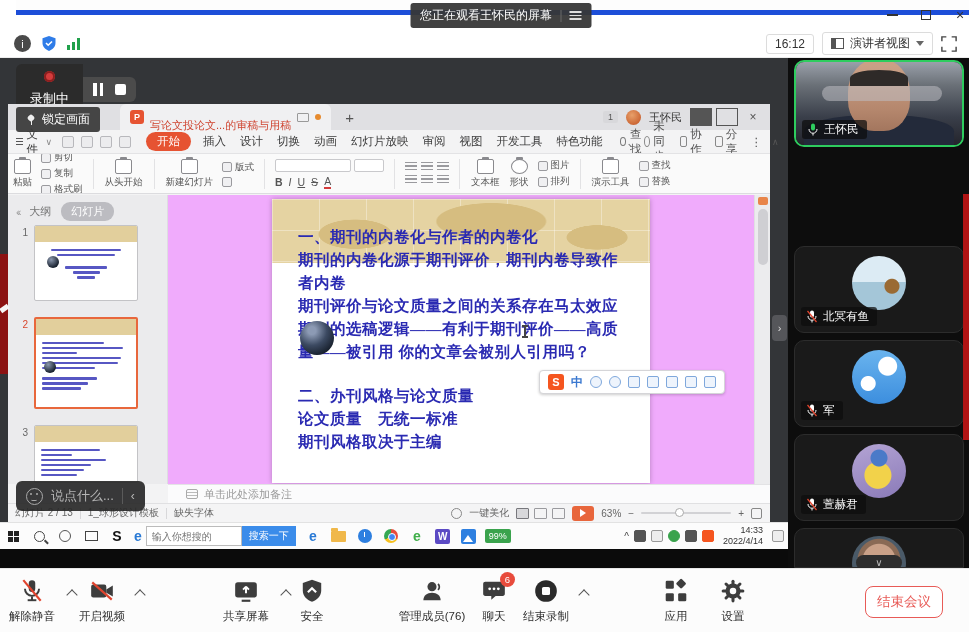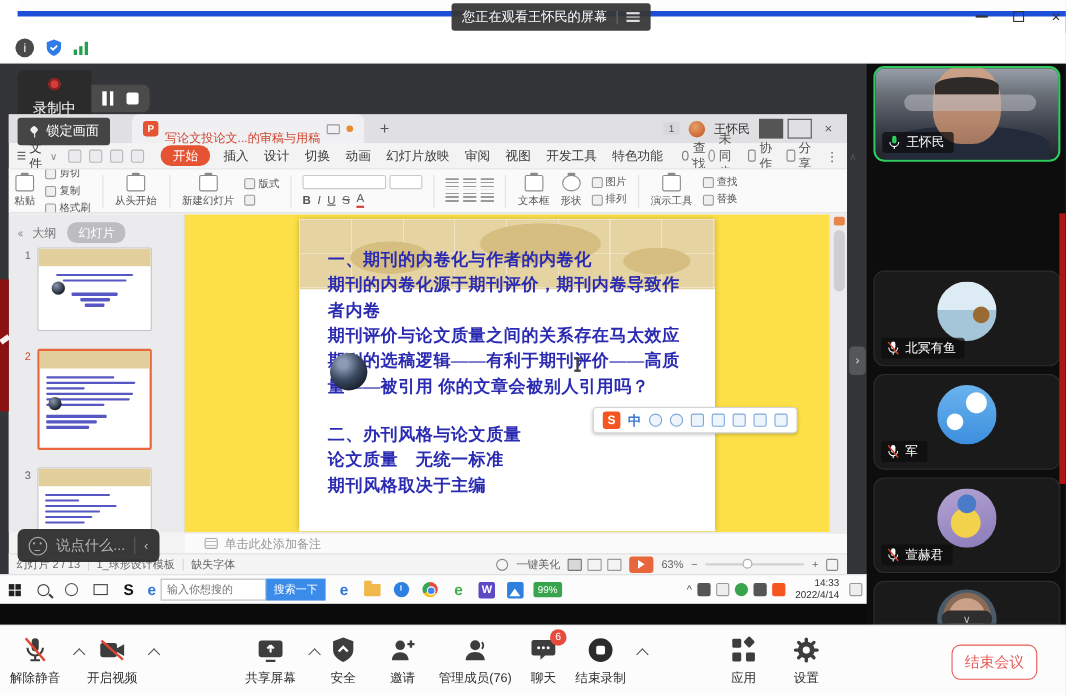--- a/index.html
+++ b/index.html
@@ -111,21 +111,21 @@
   .tnum { font-size:10px; color:#666; width:10px; text-align:right; padding-top:2px; }
   .tnum.sel { color:#d8472e; }
   .thumb { width:104px; background:#fff; border:1px solid #c3c3c6; border-radius:2px; position:relative; overflow:hidden; }
   .thumb.sel { border:2px solid #e8673c; }
   .tband { height:16px; background:#e2cf9c; }
   .tlines { padding:4px 6px; }
   .tlines i { display:block; height:2.4px; background:#3a3ab8; border-radius:1px; margin:2.6px 0; opacity:.85; }
   .tlines.center i { margin-left:auto; margin-right:auto; }
   .tglobe { position:absolute; width:12px; height:12px; border-radius:50%; background:radial-gradient(circle at 35% 30%, #8a97ad, #1a2330 70%); }
 
-  .canvas { position:absolute; left:160px; top:0; right:16px; height:100%; background:#fde047; }
+  .canvas { position:absolute; left:160px; top:0; right:16px; height:100%; background:#f0abfc; }
   .slide { position:absolute; left:104px; top:4px; width:378px; height:284px; background:#fff; box-shadow:0 0 5px rgba(0,0,0,.25); overflow:hidden; }
   .mapband { position:absolute; left:0; top:0; width:100%; height:64px;
     background:
       radial-gradient(ellipse 60px 24px at 22% 55%, #d6bd80 60%, transparent 62%),
       radial-gradient(ellipse 90px 30px at 58% 35%, #d6bd80 60%, transparent 62%),
       radial-gradient(ellipse 50px 20px at 86% 60%, #d6bd80 60%, transparent 62%),
       repeating-linear-gradient(90deg, rgba(255,255,255,.35) 0 1px, transparent 1px 47px),
       repeating-linear-gradient(180deg, rgba(255,255,255,.35) 0 1px, transparent 1px 31px),
       #e5d3a2; }
   .slidetext { position:absolute; left:26px; top:26px; width:330px; font-family:"Liberation Serif", serif; font-size:15.5px; font-weight:bold; color:#2a2ab2; line-height:23px; letter-spacing:.5px; }
@@ -277,20 +277,31 @@
       <svg width="16" height="17" viewBox="0 0 16 17">
           <path d="M8 1l6.5 2.3v4.6c0 3.8-2.7 6.3-6.5 8-3.8-1.7-6.5-4.2-6.5-8V3.3z" fill="#2f7ce8"></path>
           <path d="M5 8l2.2 2.2L11 6.5" stroke="#fff" stroke-width="1.6" fill="none"></path>
         </svg>
       <span class="bars">
           <i style="height:5px"></i>
           <i style="height:8px"></i>
           <i style="height:12px"></i>
         </span>
     </div>
+    <div class="info-right">
+      <span class="timebox">16:12</span>
+      <span class="viewbox">
+        <span class="ic-layout"></span>
+        <span>演讲者视图</span>
+        <span class="caret-d"></span>
+      </span>
+      <svg width="16" height="16" viewBox="0 0 18 18">
+          <path d="M6 1H1v5M12 1h5v5M6 17H1v-5M12 17h5v-5" fill="none" stroke="#444" stroke-width="1.6"></path>
+        </svg>
+    </div>
   </div>
 
   <div class="stage">
 
     <div class="share">
 
       <div class="recwrap">
         <div class="recpill">
           <span class="recdot"></span>
           <span class="rectxt">录制中</span>
@@ -788,29 +799,20 @@
     <span class="bcaret" style="left:282px"></span>
 
     <div class="bitem" style="left:276px">
       <svg width="26" height="26" viewBox="0 0 24 24">
           <path d="M12 1.5l8.5 3v7c0 5.2-3.6 8.3-8.5 10.5C7.1 19.8 3.5 16.7 3.5 11.5v-7z" fill="#3d3d3d"></path>
           <path d="M8.2 13.2l3.8-3.8 3.8 3.8" stroke="#fff" stroke-width="2" fill="none"></path>
         </svg>
       <span class="lbl">安全</span>
     </div>
 
-    <div class="bitem" style="left:330px">
-      <svg width="26" height="26" viewBox="0 0 24 24">
-          <circle cx="10" cy="8" r="4" fill="#3d3d3d"></circle>
-          <path d="M3 20.5c0-4.2 3.1-6.7 7-6.7s7 2.5 7 6.7z" fill="#3d3d3d"></path>
-          <line x1="19" y1="4" x2="19" y2="10" stroke="#3d3d3d" stroke-width="2"></line>
-          <line x1="16" y1="7" x2="22" y2="7" stroke="#3d3d3d" stroke-width="2"></line>
-        </svg>
-      <span class="lbl">邀请</span>
-    </div>
 
     <div class="bitem" style="left:390px; width:84px">
       <svg width="26" height="26" viewBox="0 0 24 24">
           <circle cx="12" cy="8" r="4.2" fill="#3d3d3d"></circle>
           <path d="M4 20.5c0-4.4 3.4-7 8-7s8 2.6 8 7z" fill="#3d3d3d"></path>
           <path d="M17.5 5.5a3.5 3.5 0 0 1 0 5.4" stroke="#3d3d3d" stroke-width="1.6" fill="none"></path>
         </svg>
       <span class="lbl">管理成员(76)</span>
     </div>
 

